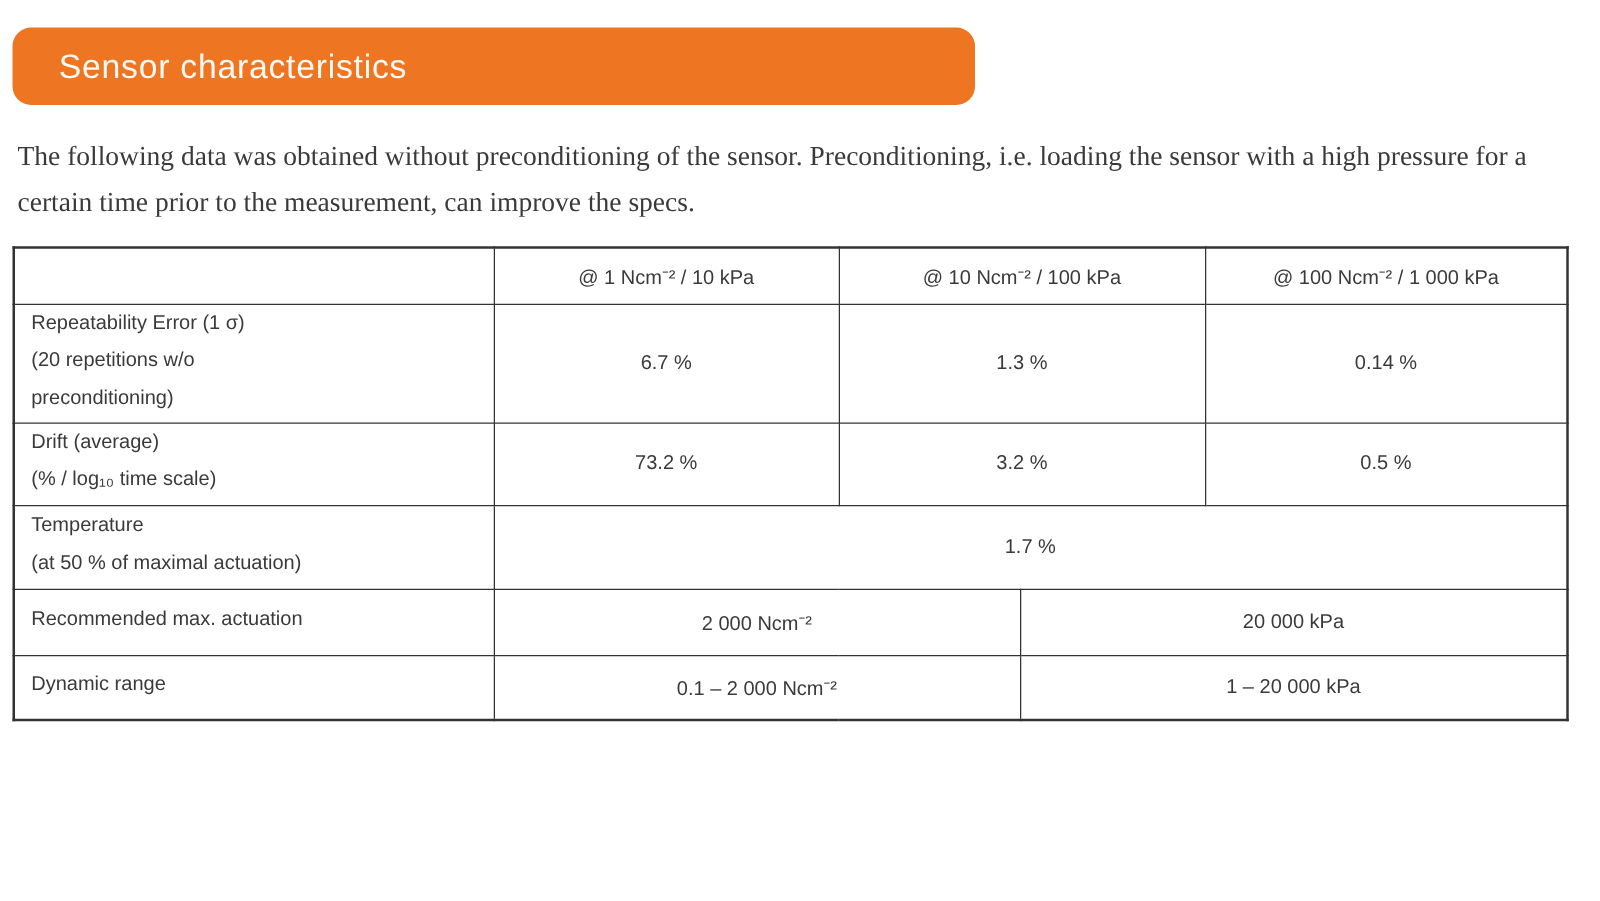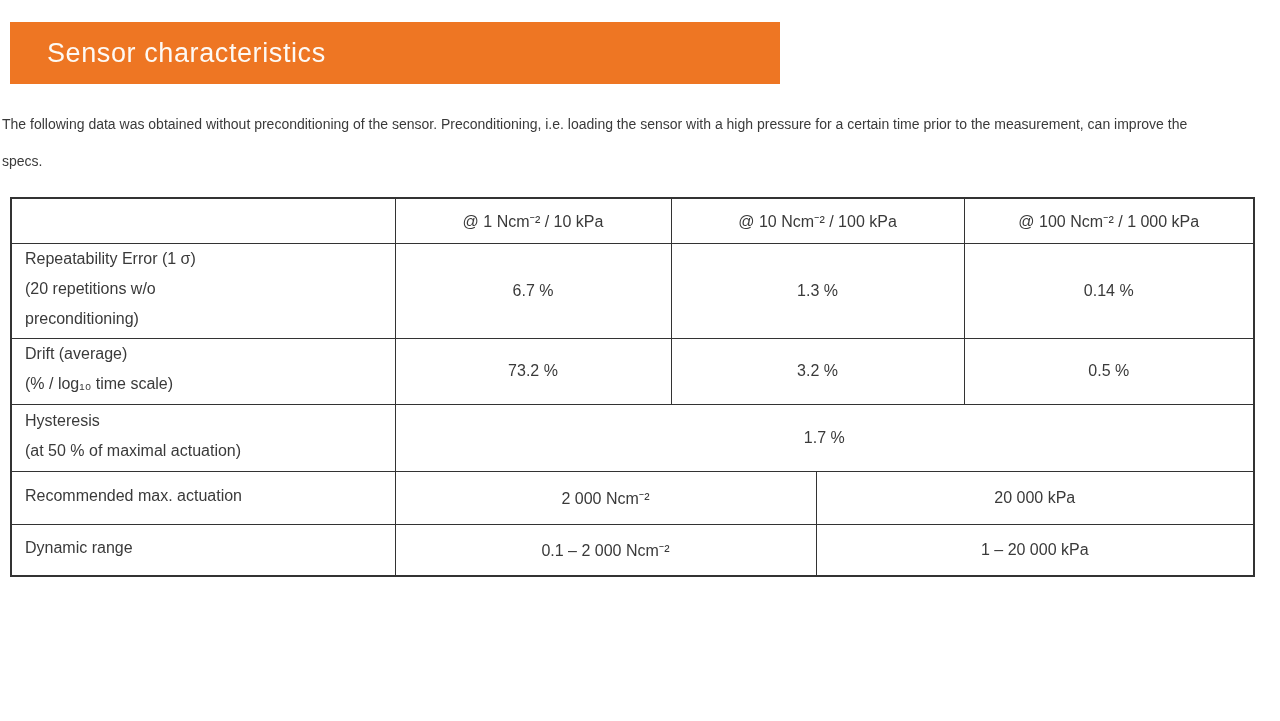--- a/index.html
+++ b/index.html
@@ -1,15 +1,15 @@
 <!DOCTYPE html>
 <html><head>
 <meta charset="utf-8">
 <style>
-  * { margin: 0; padding: 0; box-sizing: border-box; }
+  * { margin: 0; padding: 0; box-sizing: border-box; border-radius: 15px; }
   html, body { background: #ffffff; }
   body {
     width: 1280px; height: 721px;
     position: relative;
     font-family: "Liberation Sans", sans-serif;
     color: #3a3a3a;
     overflow: hidden;
   }
 
   
@@ -25,25 +25,26 @@
   .title-bar h1 {
     color: #fdf9f4;
     font-size: 27px;
     font-weight: 400;
     letter-spacing: 0.6px;
   }
 
   
   .intro {
     position: absolute;
-    left: 2px; top: 106px;
+    left: 14px; top: 106px;
     width: 1228px;
-    font-size: 14px;
+    font-size: 22px;
     line-height: 37px;
     color: #3a3a3a;
+    font-family: Liberation Serif, serif;
   }
 
   
   table.spec {
     position: absolute;
     left: 10px; top: 197px;
     width: 1243px;
     border-collapse: collapse;
     table-layout: fixed;
   }
@@ -120,21 +121,21 @@
       <div>Drift (average)</div>
       <div>(% / log₁₀ time scale)</div>
     </td>
     <td class="value-cell">73.2 %</td>
     <td class="value-cell" colspan="2">3.2 %</td>
     <td class="value-cell">0.5 %</td>
   </tr>
 
   <tr class="r2">
     <td class="label-cell">
-      <div>Hysteresis</div>
+      <div>Temperature</div>
       <div>(at 50 % of maximal actuation)</div>
     </td>
     <td class="value-cell" colspan="4">1.7 %</td>
   </tr>
 
   <tr class="r3">
     <td class="label-cell">
       <div>Recommended max. actuation</div>
     </td>
     <td class="value-cell" colspan="2">2 000 Ncm⁻²</td>

